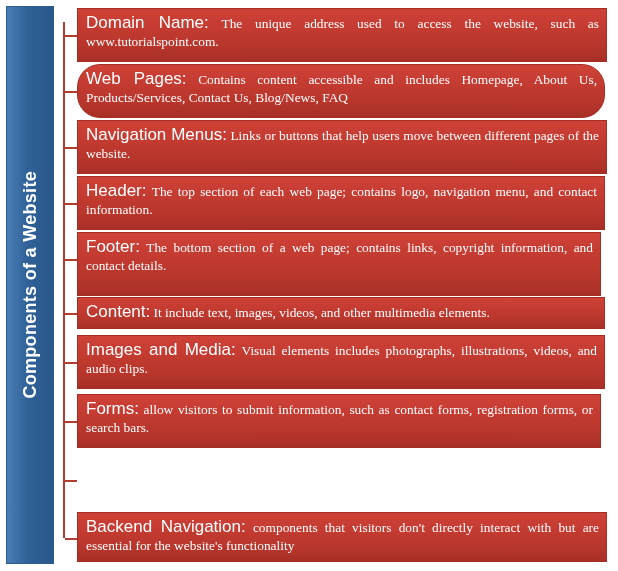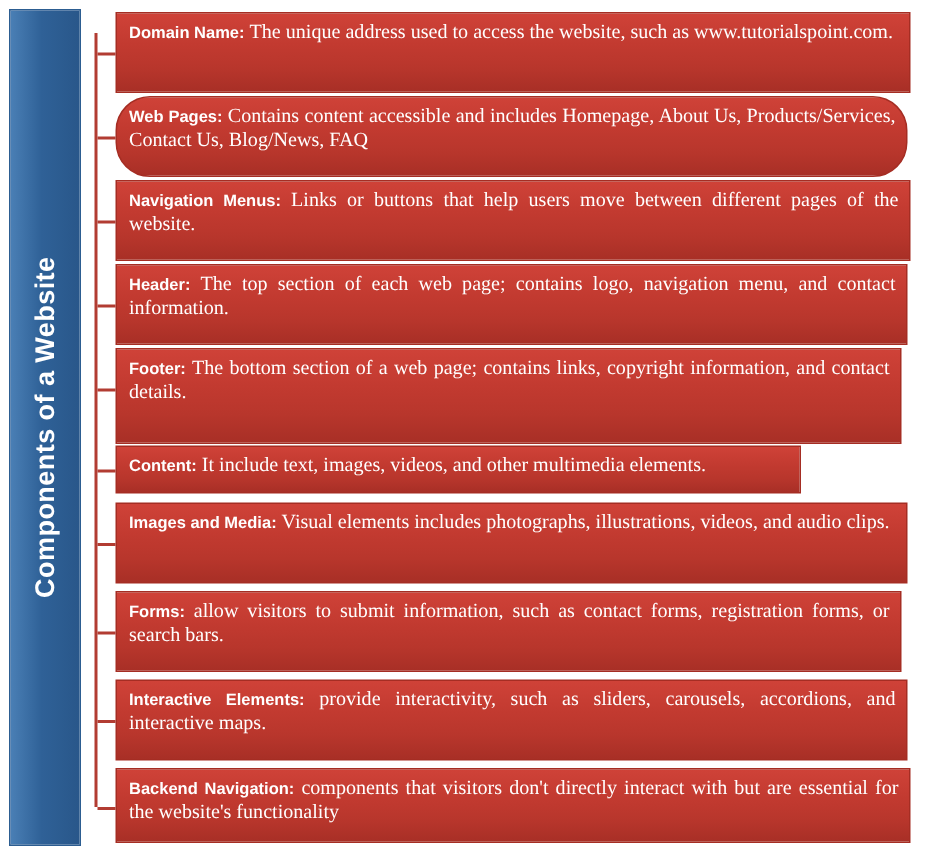--- a/index.html
+++ b/index.html
@@ -68,22 +68,22 @@
     background: linear-gradient(to bottom, #cf4238 0%, #c23a30 40%, #b8362c 70%, #a82f26 100%);
     color: #ffffff;
     padding: 4px 7px 4px 8px;
     font-size: 13.2px;
     line-height: 1.22;
     text-align: justify;
     overflow: hidden;
   }
   .row .lbl {
     font-family: "Liberation Sans", sans-serif;
-    font-weight: bold;
-    font-size: 11px;
+    font-weight: normal;
+    font-size: 17px;
   }
   .row .desc {
     font-family: "Liberation Serif", serif;
     font-size: 13.4px;
   }
   .tick {
     position: absolute;
     left: 0px;
     width: 12px;
     height: 2px;
@@ -127,42 +127,38 @@
       <span class="desc">The top section of each web page; contains logo, navigation menu, and contact information.</span>
     </div>
 
     <div class="tick" style="top:255px"></div>
     <div class="row" style="top:228px; width:524px; height:64px;">
       <span class="lbl">Footer:</span>
       <span class="desc">The bottom section of a web page; contains links, copyright information, and contact details.</span>
     </div>
 
     <div class="tick" style="top:309px"></div>
-    <div class="row" style="top:293px; width:457px; height:32px;">
+    <div class="row" style="top:293px; width:528px; height:32px;">
       <span class="lbl">Content:</span>
       <span class="desc">It include text, images, videos, and other multimedia elements.</span>
     </div>
 
     <div class="tick" style="top:358px"></div>
     <div class="row" style="top:331px; width:528px; height:54px;">
       <span class="lbl">Images and Media:</span>
       <span class="desc">Visual elements includes photographs, illustrations, videos, and audio clips.</span>
     </div>
 
     <div class="tick" style="top:417px"></div>
     <div class="row" style="top:390px; width:524px; height:54px;">
       <span class="lbl">Forms:</span>
       <span class="desc">allow visitors to submit information, such as contact forms, registration forms, or search bars.</span>
     </div>
 
     <div class="tick" style="top:476px"></div>
-    <div class="row" style="top:449px; width:528px; height:54px;">
-      <span class="lbl">Interactive Elements:</span>
-      <span class="desc">provide interactivity, such as sliders, carousels, accordions, and interactive maps.</span>
-    </div>
 
     <div class="tick" style="top:534px"></div>
     <div class="row" style="top:508px; width:530px; height:50px;">
       <span class="lbl">Backend Navigation:</span>
       <span class="desc">components that visitors don't directly interact with but are essential for the website's functionality</span>
     </div>
 
   </div>
 </div>
 

